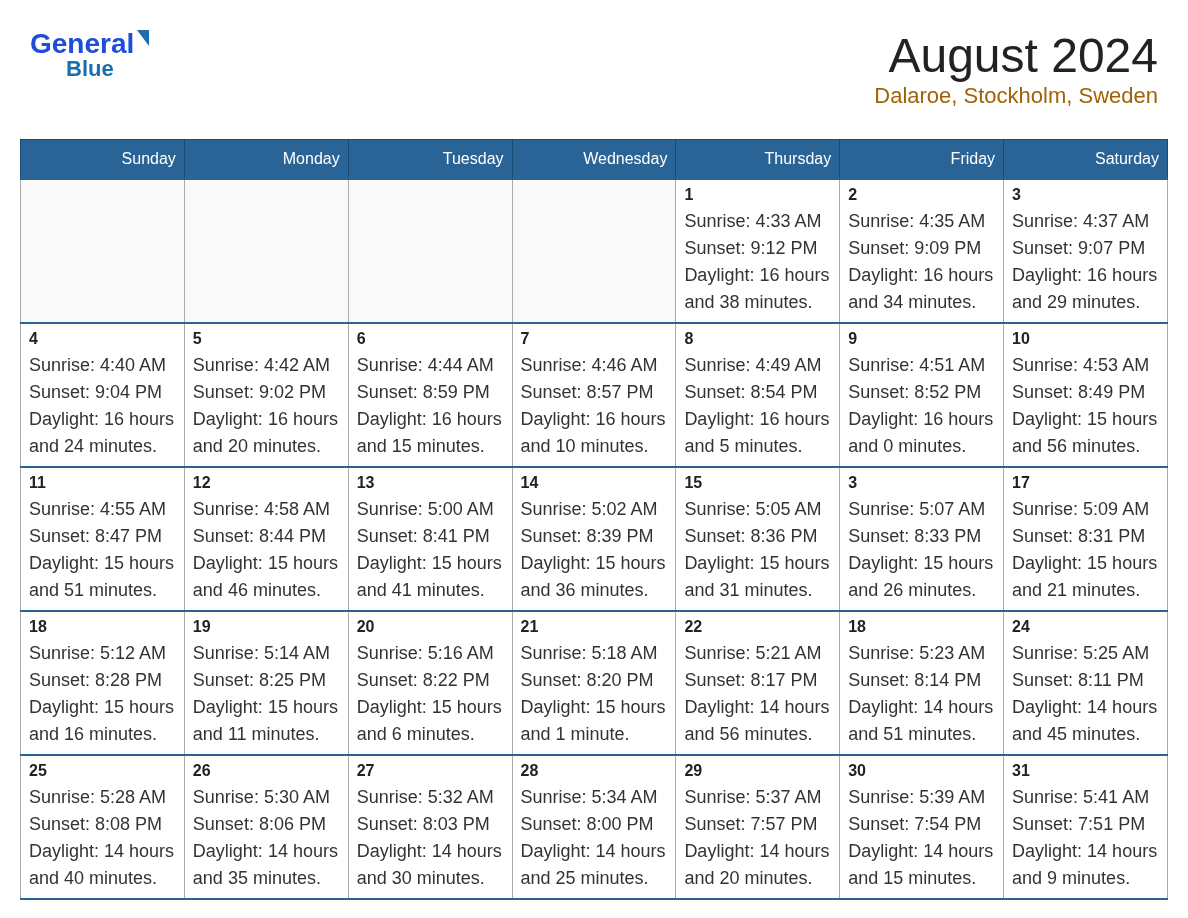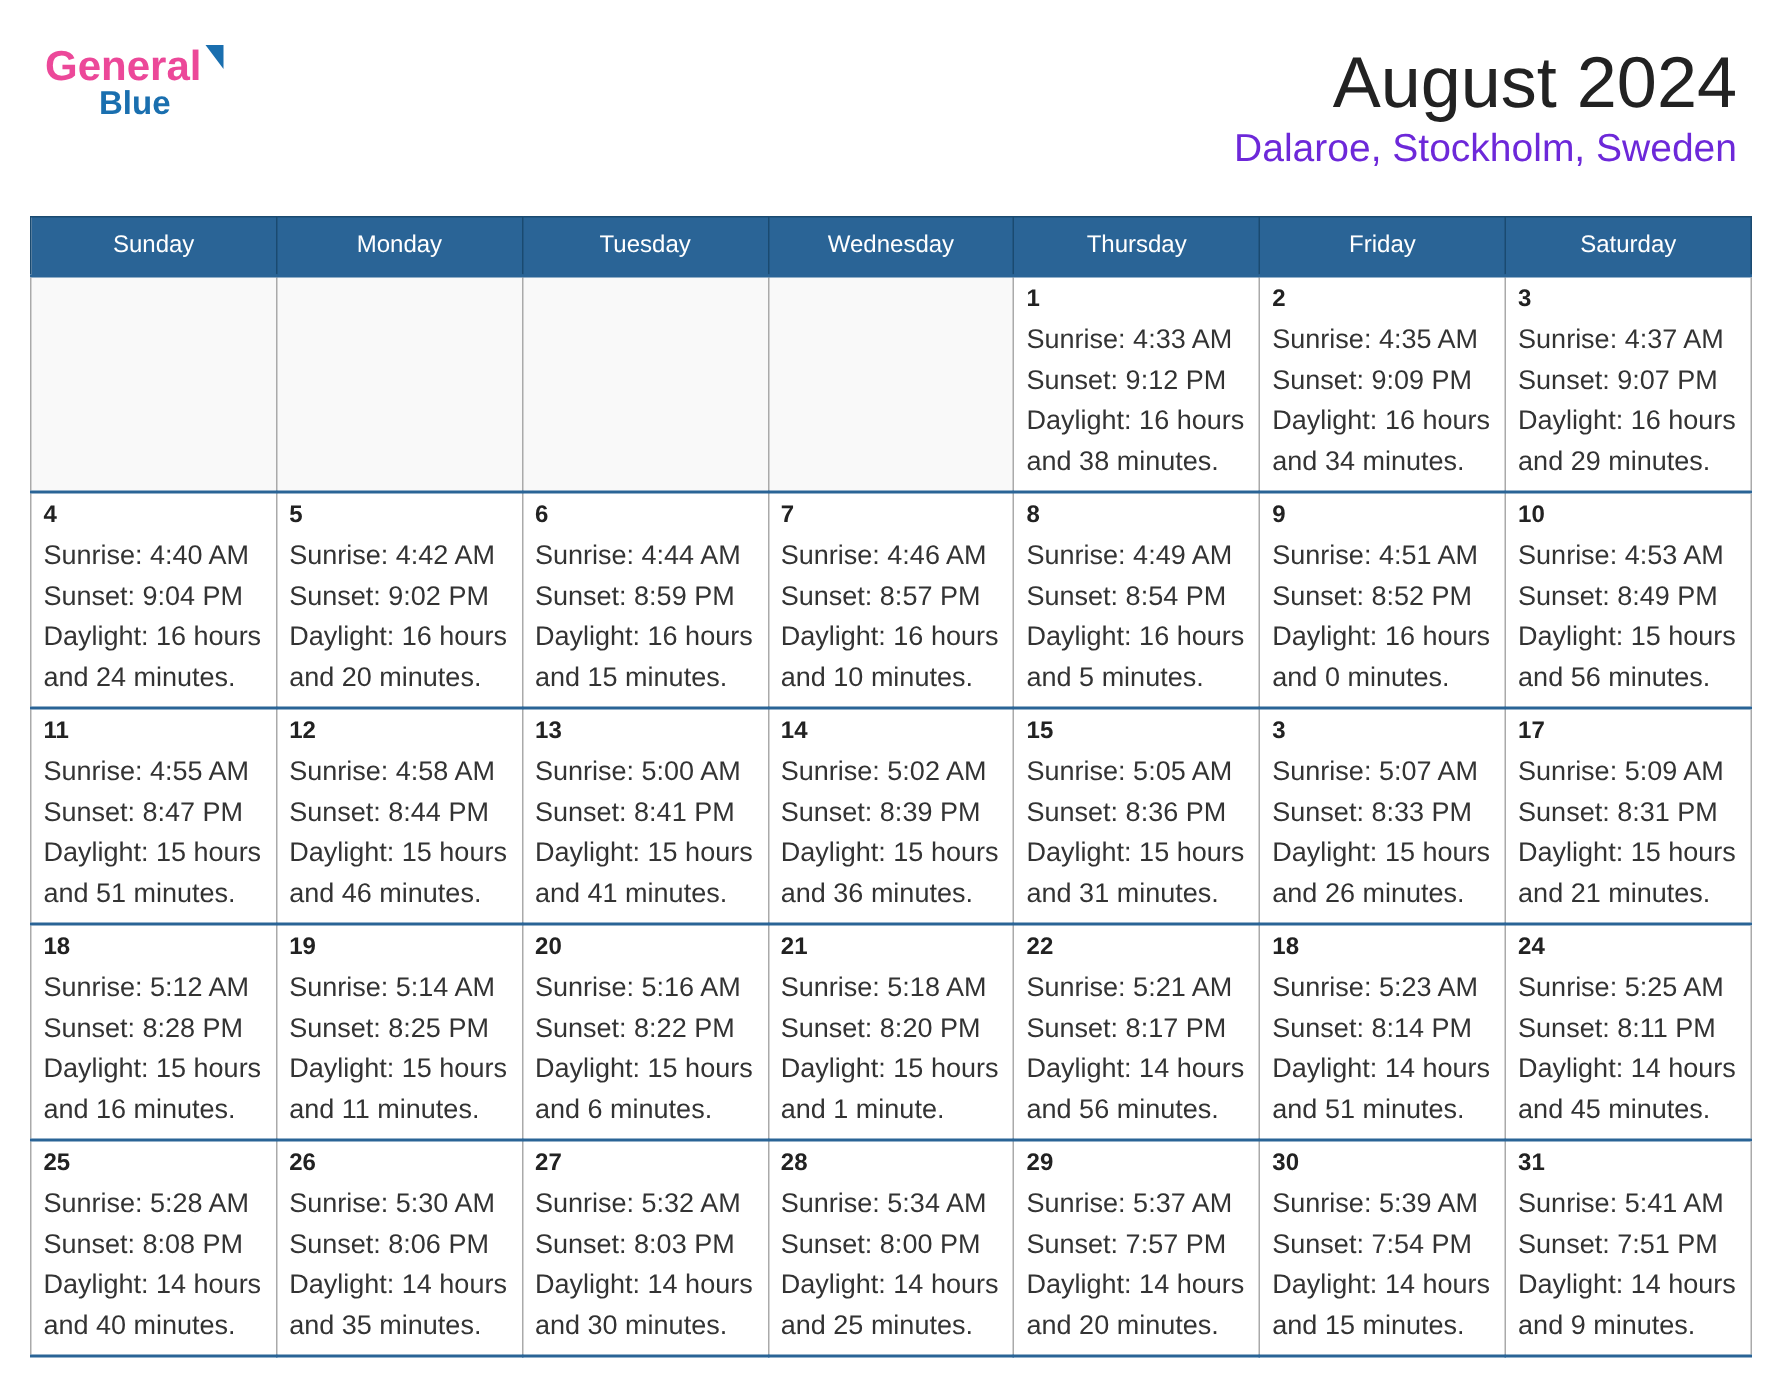--- a/index.html
+++ b/index.html
@@ -18,57 +18,57 @@
       padding: 10px 10px 10px 10px;
     }
     .logo {
       display: flex;
       flex-direction: column;
       align-items: flex-start;
     }
     .logo-general {
       font-size: 28px;
       font-weight: bold;
-      color: #ec4899;
+      color: #1d4ed8;
       line-height: 1;
     }
     .logo-blue {
       font-size: 22px;
       font-weight: bold;
       color: #1a6faf;
       margin-left: 36px;
       line-height: 1;
     }
     .title-block {
       text-align: right;
     }
     .title-block h1 {
       font-size: 48px;
       font-weight: normal;
       color: #222;
       line-height: 1.1;
       text-align: right;
     }
     .title-block h2 {
-      font-size: 26px;
+      font-size: 22px;
       font-weight: normal;
-      color: #6d28d9;
+      color: #a16207;
     }
     .calendar {
       width: 100%;
       border-collapse: collapse;
       border: 1px solid #999;
     }
     .calendar th {
       background-color: #2a6496;
       color: #fff;
       padding: 10px 8px;
       font-size: 16px;
       font-weight: normal;
-      text-align: center;
+      text-align: right;
       border: 1px solid #1a4a70;
       margin-top: 32px;
     }
     .calendar td {
       vertical-align: top;
       padding: 6px 8px;
       border: 1px solid #aaa;
       width: 14.28%;
       font-size: 13px;
       color: #222;

